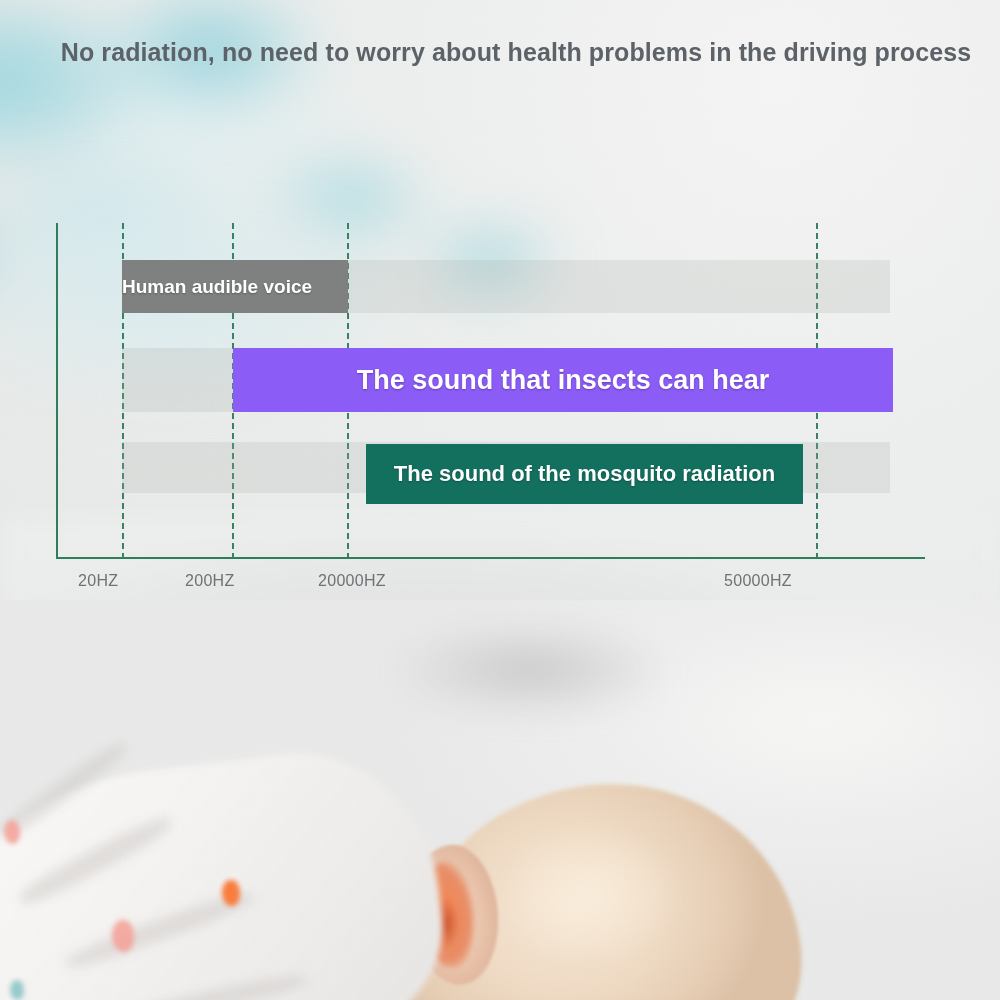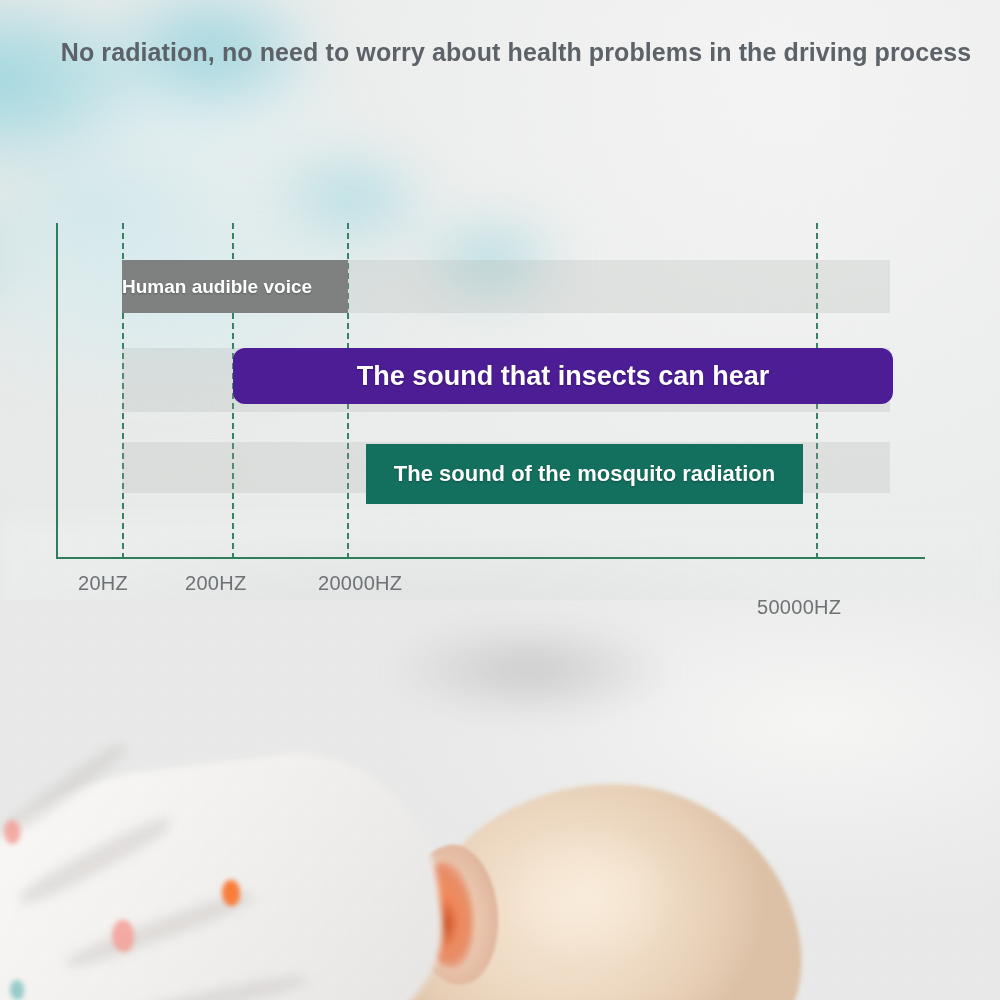--- a/index.html
+++ b/index.html
@@ -220,40 +220,39 @@
   .bar.human {
     left: 122px;  top: 260px;
     width: 226px; height: 53px;
     background: #7f8180;
     font-size: 19px;
   }
 
   
   .bar.insects {
     left: 233px; top: 348px;
-    width: 660px; height: 56px;
-    background: #4c1d95;
+    width: 660px; height: 64px;
+    background: #8b5cf6;
     font-size: 27px;
     justify-content: center;
-    border-radius: 12px;
   }
 
   
   .bar.repellent {
     left: 366px; top: 444px;
     width: 437px; height: 60px;
     background: #13705e;
     font-size: 22px;
     justify-content: center;
   }
 
   .tick-label {
     position: absolute;
     top: 572px;
-    font-size: 20px;
+    font-size: 16px;
     color: #6d7275;
     letter-spacing: 0.3px;
     white-space: nowrap;
   }
 </style>
 </head>
 <body>
 
 <div id="stage">
 
@@ -310,16 +309,16 @@
 
     <div class="bar human">Human audible voice</div>
 
     <div class="bar insects">The sound that insects can hear</div>
 
     <div class="bar repellent">The sound of the mosquito radiation</div>
 
     <div class="tick-label" style="left:78px;">20HZ</div>
     <div class="tick-label" style="left:185px;">200HZ</div>
     <div class="tick-label" style="left:318px;">20000HZ</div>
-    <div class="tick-label" style="left:757px;margin-top:24px;">50000HZ</div>
+    <div class="tick-label" style="left:724px;">50000HZ</div>
   </div>
 
 </div>
 
 </body></html>

